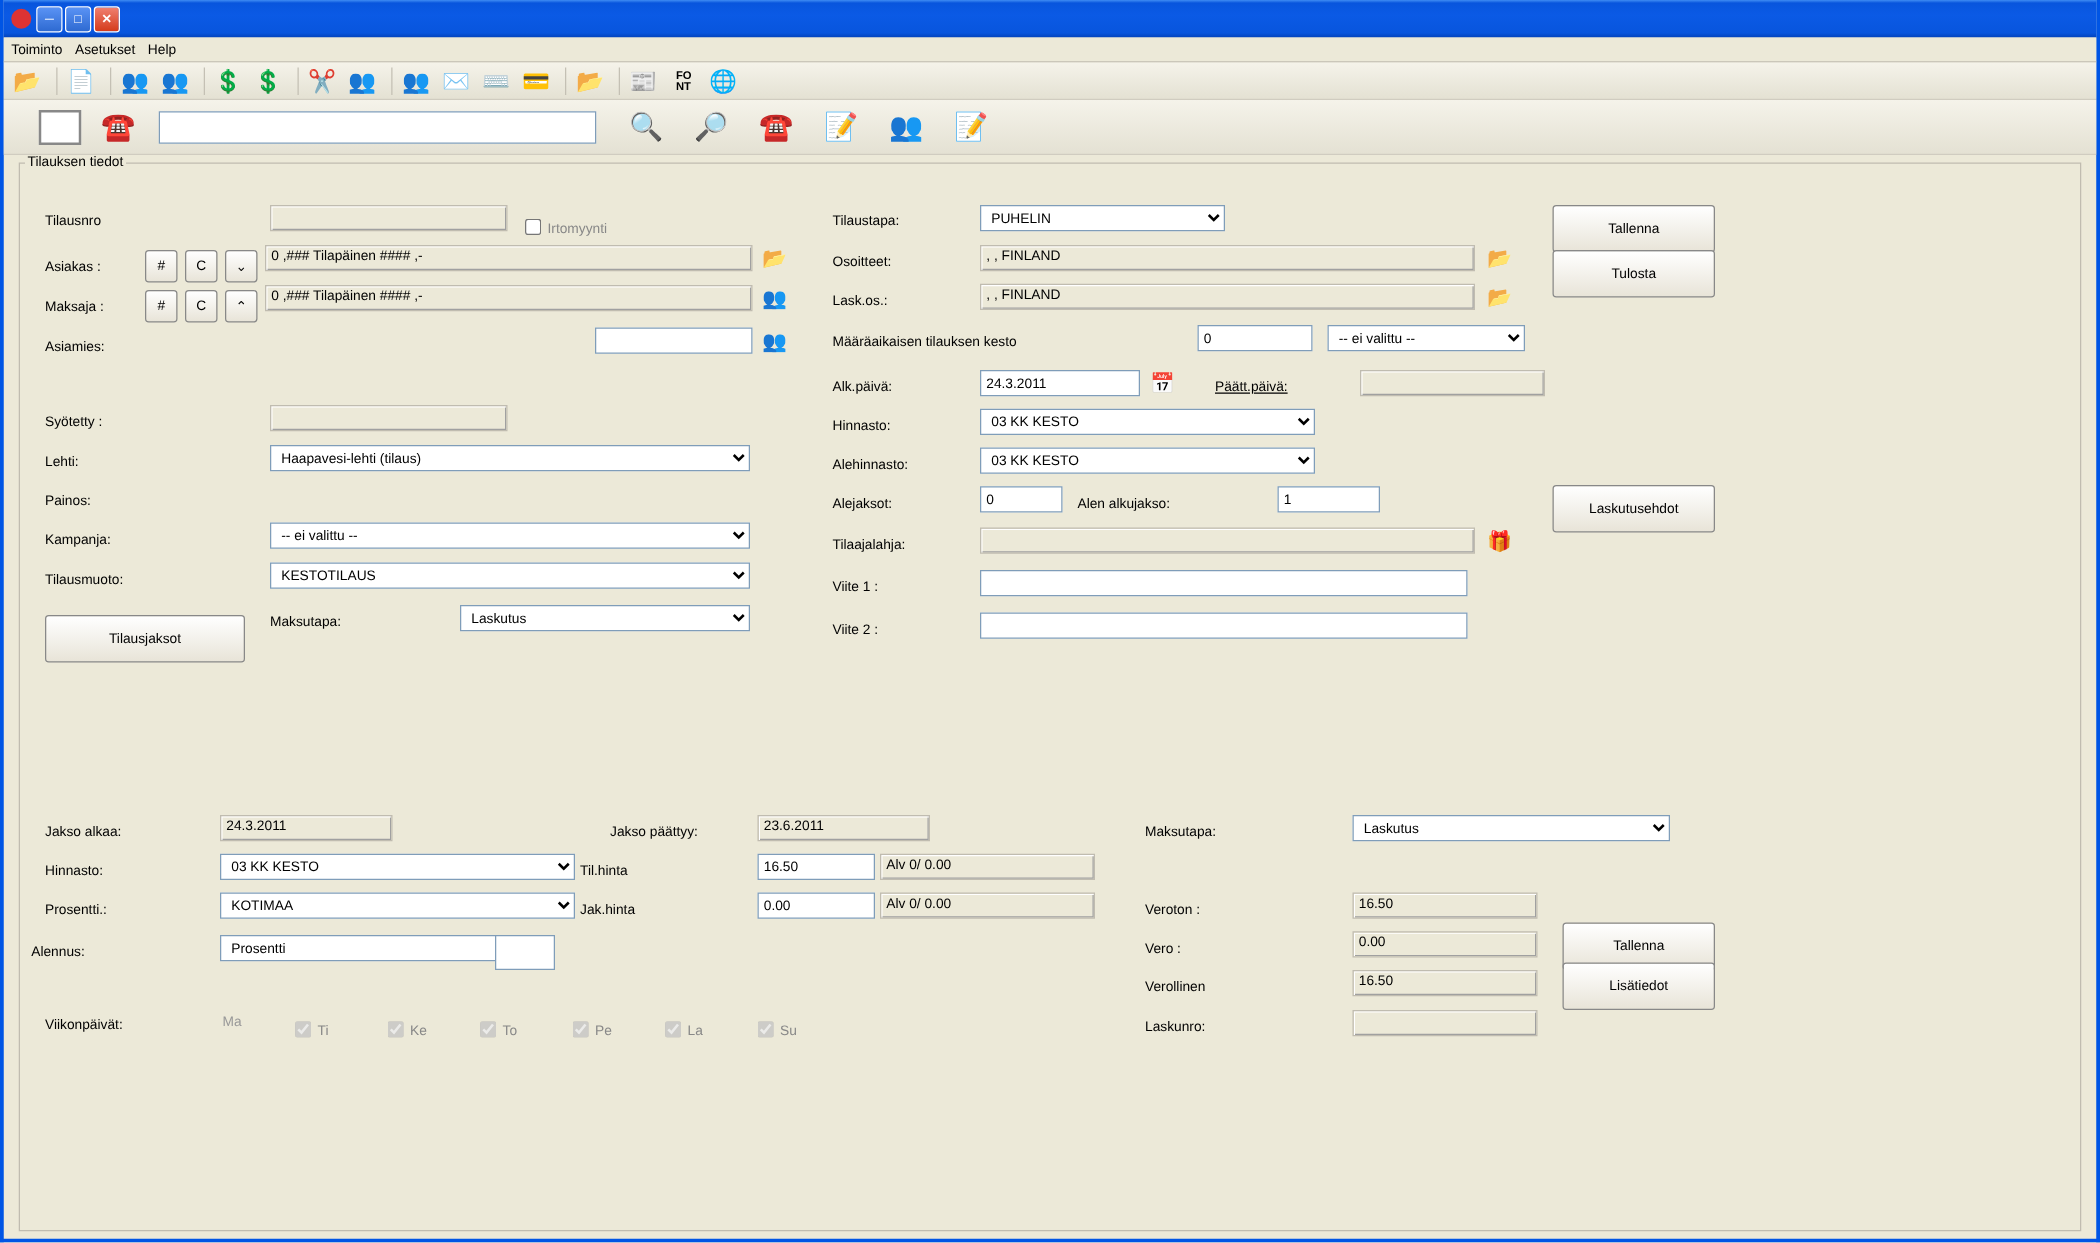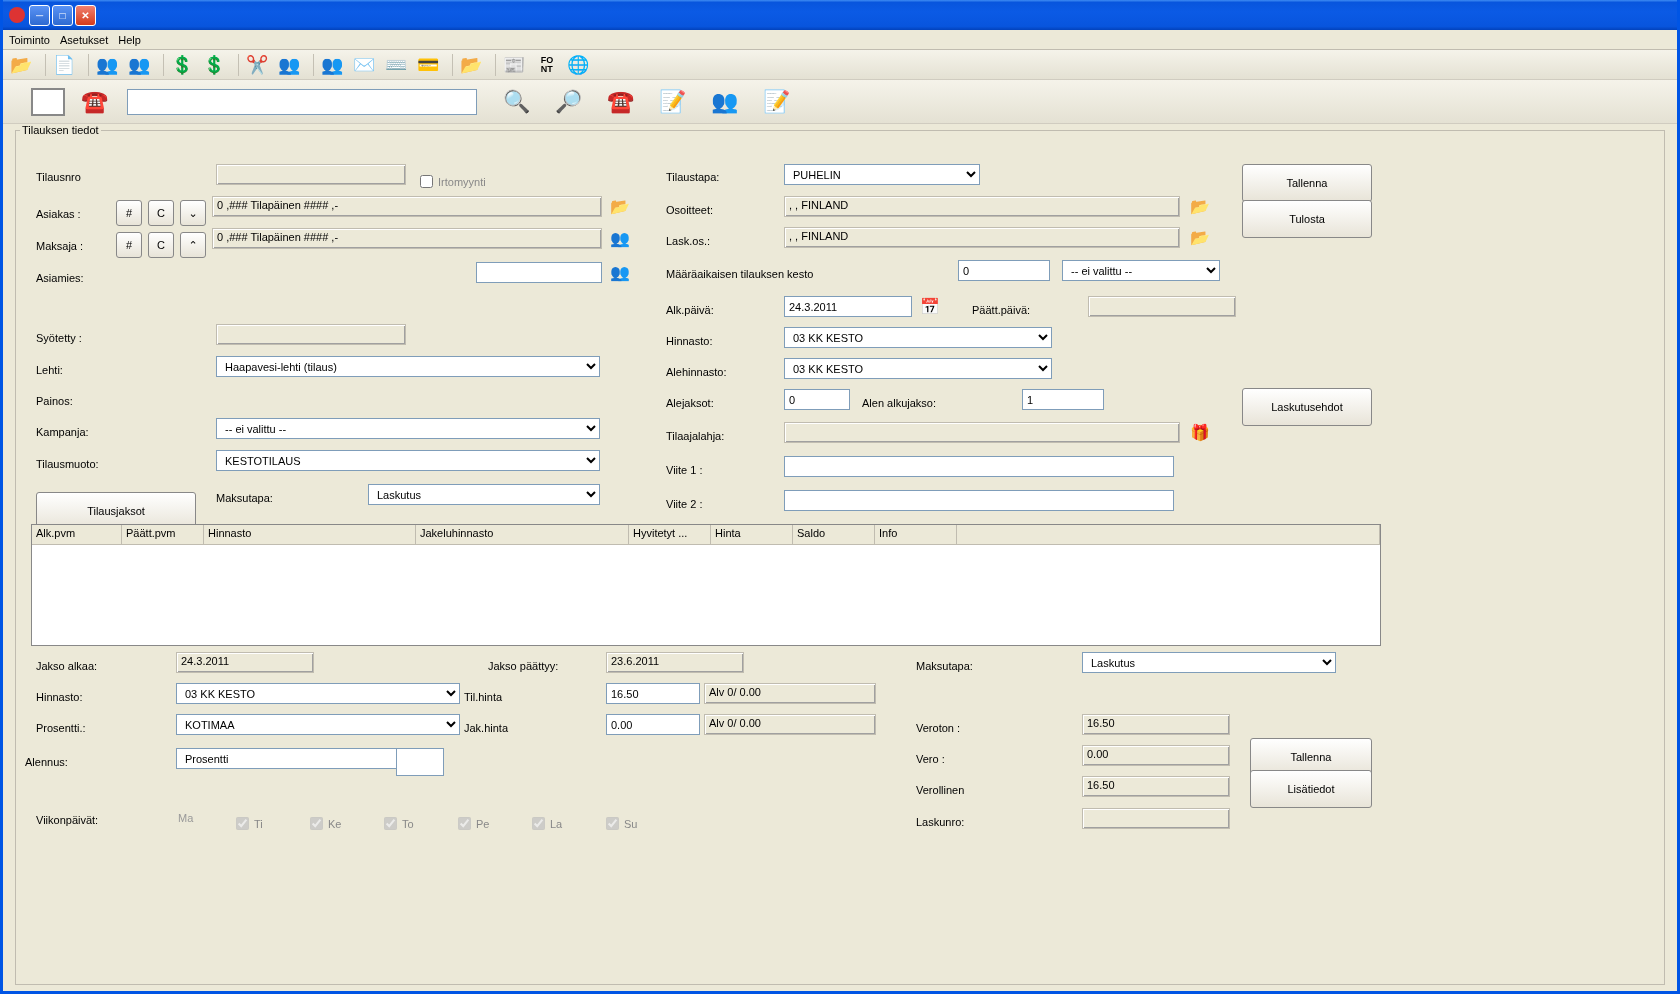--- a/index.html
+++ b/index.html
@@ -276,21 +276,21 @@
       <div class="display-box readonly" style="top:91px; left:768px; width:396px;">, , FINLAND</div>
       <div class="icon-btn" style="top:91px; left:1170px; color:#d33;">📂</div>
 
       <label class="fld" style="top:132px; left:650px;">Määräaikaisen tilauksen kesto</label>
       <input class="txt" style="top: 124px; left: 942px; width: 92px;" value="0">
       <select class="sel" style="top:124px; left:1046px; width:158px;"><option>-- ei valittu --</option></select>
 
       <label class="fld" style="top:168px; left:650px;">Alk.päivä:</label>
       <input class="txt" style="top: 160px; left: 768px; width: 128px;" value="24.3.2011">
       <div class="icon-btn" style="top:160px; left:900px;">📅</div>
-      <label class="fld" style="top:168px; left:956px;">Päätt.päivä:</label>
+      <label class="fld" style="top:168px; left:956px;text-decoration:underline;">Päätt.päivä:</label>
       <div class="display-box readonly" style="top:160px; left:1072px; width:148px;"></div>
 
       <label class="fld" style="top:199px; left:650px;">Hinnasto:</label>
       <select class="sel" style="top:191px; left:768px; width:268px;"><option>03 KK KESTO</option></select>
 
       <label class="fld" style="top:230px; left:650px;">Alehinnasto:</label>
       <select class="sel" style="top:222px; left:768px; width:268px;"><option>03 KK KESTO</option></select>
 
       <label class="fld" style="top:261px; left:650px;">Alejaksot:</label>
       <input class="txt" style="top: 253px; left: 768px; width: 66px;" value="0">
@@ -304,34 +304,20 @@
       <label class="fld" style="top:328px; left:650px;">Viite 1 :</label>
       <input class="txt" style="top: 320px; left: 768px; width: 390px;">
 
       <label class="fld" style="top:362px; left:650px;">Viite 2 :</label>
       <input class="txt" style="top: 354px; left: 768px; width: 390px;">
 
       <button class="btn" style="top:28px; left:1226px; width:130px;">Tallenna</button>
       <button class="btn" style="top:64px; left:1226px; width:130px;">Tulosta</button>
       <button class="btn" style="top:252px; left:1226px; width:130px;">Laskutusehdot</button>
 
-      <div class="tbl" style="top:388px; left:15px; width:1350px;">
-        <div class="tbl-head">
-          <div style="width:90px;">Alk.pvm</div>
-          <div style="width:82px;">Päätt.pvm</div>
-          <div style="width:212px;">Hinnasto</div>
-          <div style="width:213px;">Jakeluhinnasto</div>
-          <div style="width:82px;">Hyvitetyt ...</div>
-          <div style="width:82px;">Hinta</div>
-          <div style="width:82px;">Saldo</div>
-          <div style="width:82px;">Info</div>
-          <div style="flex:1;"></div>
-        </div>
-        <div class="tbl-body"></div>
-      </div>
 
       <label class="fld" style="top:524px; left:20px;">Jakso alkaa:</label>
       <div class="display-box readonly" style="top:516px; left:160px; width:138px;">24.3.2011</div>
 
       <label class="fld" style="top:524px; left:472px;">Jakso päättyy:</label>
       <div class="display-box readonly" style="top:516px; left:590px; width:138px;">23.6.2011</div>
 
       <label class="fld" style="top:555px; left:20px;">Hinnasto:</label>
       <select class="sel" style="top:547px; left:160px; width:284px;"><option>03 KK KESTO</option></select>
       <label class="fld" style="top:555px; left:448px;">Til.hinta</label>

